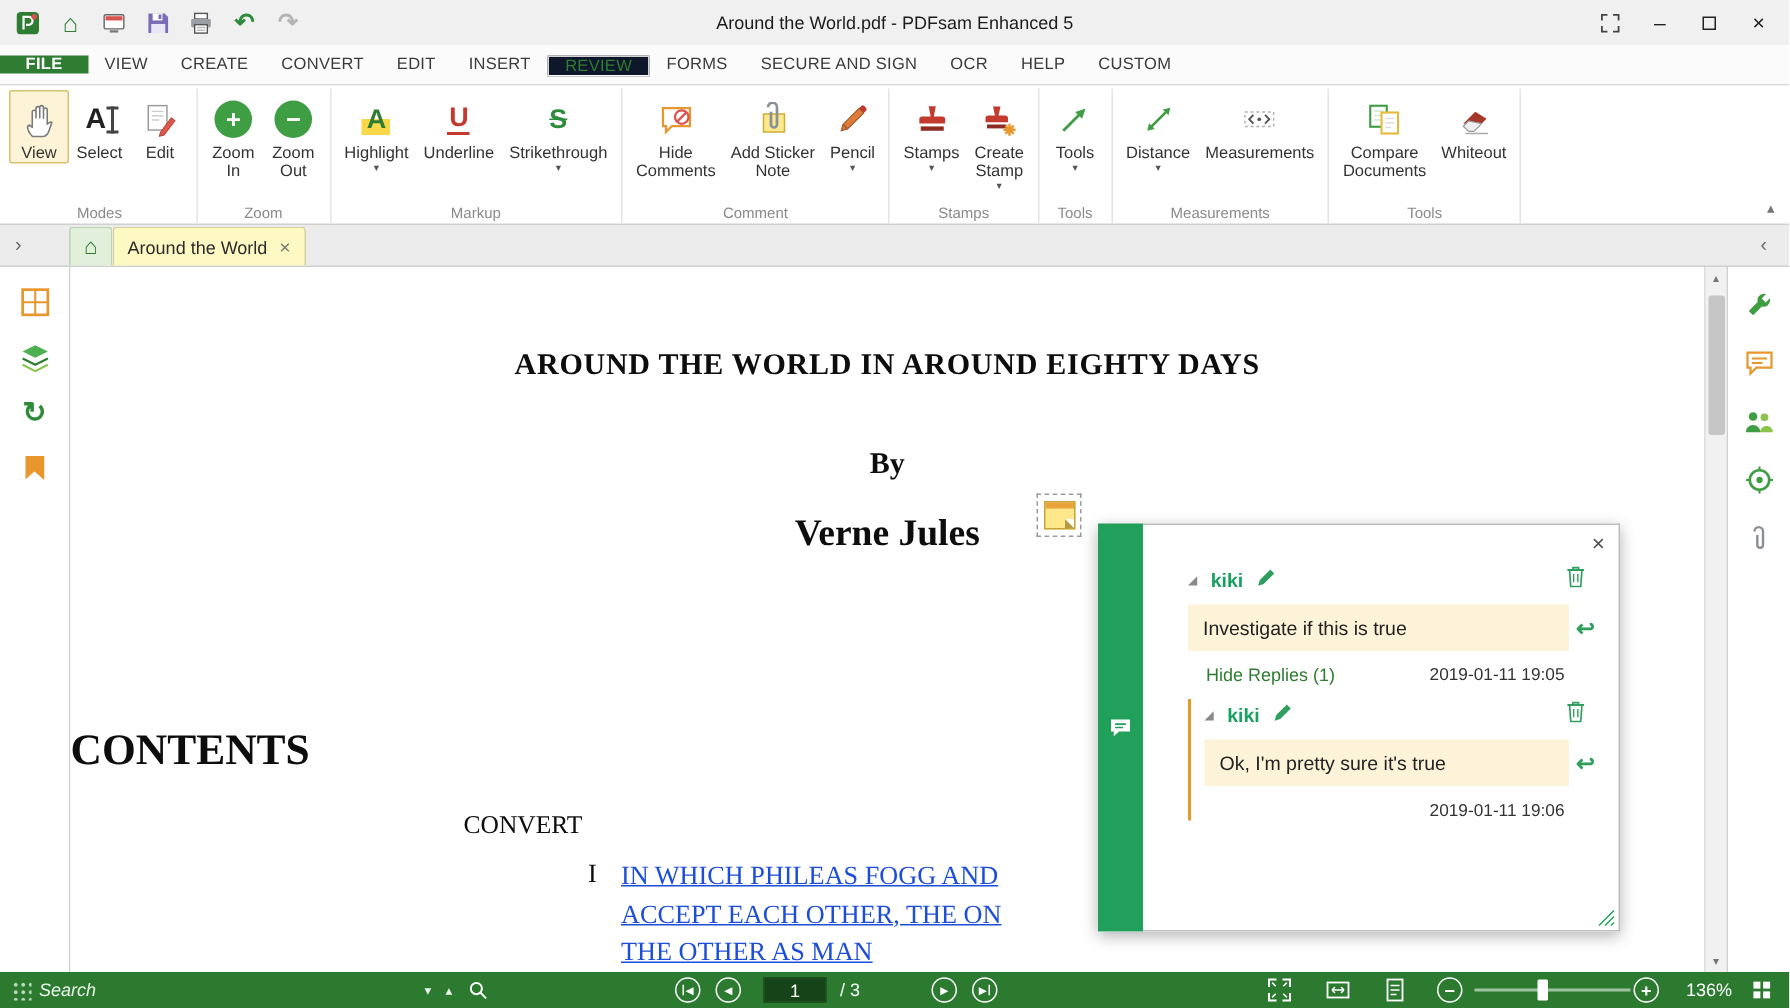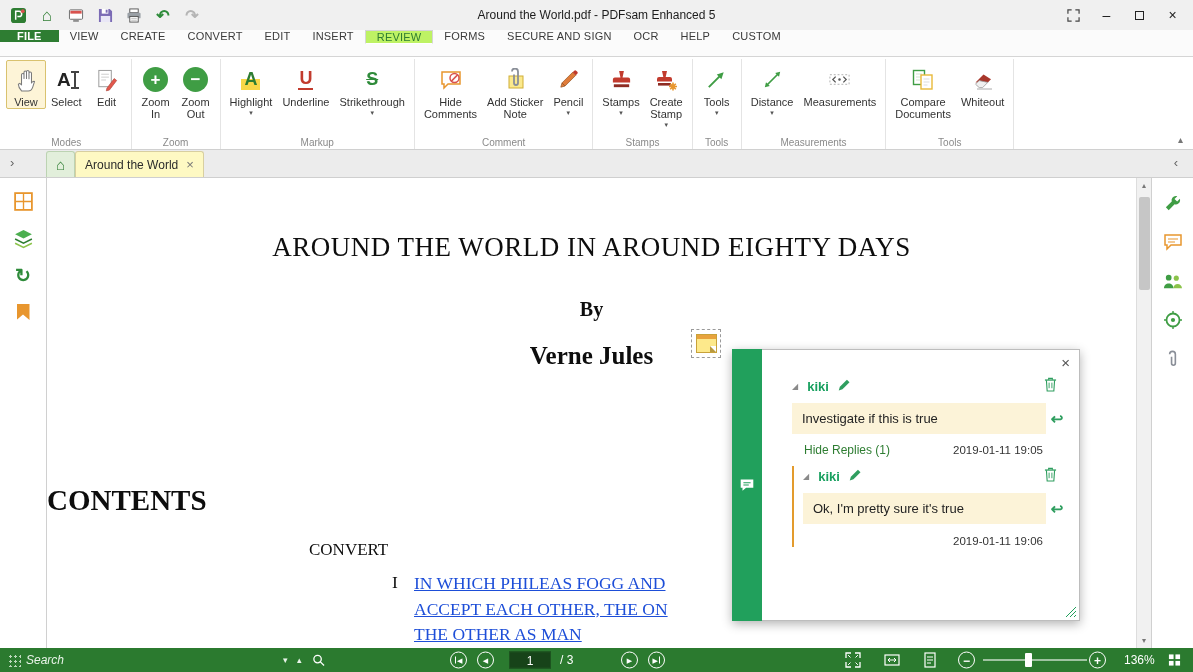--- a/index.html
+++ b/index.html
@@ -13,24 +13,24 @@
 .tb-ic{width:20px;height:20px;display:flex;align-items:center;justify-content:center}
 .glyph-home{color:#2e7d32;font-size:17px;font-weight:bold;line-height:1}
 .glyph-undo{color:#2e8b3a;font-size:16px;font-weight:bold}
 .glyph-redo{color:#b5b5b5;font-size:16px;font-weight:bold}
 .tb-title{position:absolute;left:0;right:0;text-align:center;font-size:12px;color:#1c1c1c}
 .tb-right{margin-left:auto;display:flex;align-items:center;padding-right:4px;z-index:2}
 .wbtn{width:33px;height:24px;display:flex;align-items:center;justify-content:center;color:#222;font-size:14px;cursor:default}
 .maxbox{width:9px;height:9px;border:1.3px solid #222}
 
 
-.menubar{position:absolute;left:0;top:30px;width:100%;height:27px;background:#fbfbfb;border-bottom:1px solid #d5d5d5;display:flex;align-items:flex-start;font-size:11px}
+.menubar{position:absolute;left:0;top:30px;width:100%;height:27px;background:#fbfbfb;border-bottom:1px solid #d5d5d5;display:flex;align-items:center;font-size:11px}
 .mtab{display:flex;align-items:center;padding:0 11px;color:#3a3a3a;letter-spacing:.2px}
 .mtab-file{background:#2e7d32;color:#fff;padding:0 17px;font-weight:bold}
-.mtab-active{background:#bef264;color:#2e7d32;border:1px solid #d5d5d5;border-bottom:1px solid #fff;margin-bottom:-1px;z-index:3}
+.mtab-active{background:#0f172a;color:#2e7d32;border:1px solid #d5d5d5;border-bottom:1px solid #fff;margin-bottom:-1px;z-index:3}
 
 
 .ribbon{position:absolute;left:0;top:57px;width:100%;height:93px;background:#fff;border-bottom:1px solid #d0d0d0;display:flex;align-items:stretch;padding:2px 2px 0 2px}
 .rgroup{position:relative;display:flex;align-items:flex-start;padding:1px 4px 14px 4px;border-right:1px solid #e4e4e4}
 .glabel{position:absolute;bottom:1px;left:0;right:0;text-align:center;font-size:10px;color:#8a8a8a}
 .rbtn{display:flex;flex-direction:column;align-items:center;padding:3px 5px 0 5px;min-width:40px;border-radius:2px}
 .rbtn-sel{background:#fdf4d7;border:1px solid #d9c26f;padding:2px 4px 0 4px}
 .ric{height:33px;display:flex;align-items:center;justify-content:center}
 .rlabel{font-size:11px;line-height:12px;text-align:center;color:#333;white-space:pre-line}
 .rarrow{font-size:7px;color:#555;line-height:9px;height:9px}
@@ -66,21 +66,21 @@
 .doc-area{position:absolute;left:47px;right:42px;top:0;bottom:0;background:#fff;overflow:hidden}
 
 
 .vscroll{position:absolute;right:0;top:0;bottom:0;width:15px;background:#f1f1f1;border-left:1px solid #ddd}
 .sb-arrow{position:absolute;left:0;width:100%;height:15px;display:flex;align-items:center;justify-content:center;color:#777;font-size:8px}
 .sb-up{top:0}.sb-down{bottom:0}
 .sb-thumb{position:absolute;left:2px;top:19px;width:11px;height:93px;background:#c6c6c6;border-radius:2px}
 
 
 .serif{font-family:"Liberation Serif",serif;color:#0d0d0d}
-.pg-title{position:absolute;left:0;right:15px;top:54px;text-align:center;font-size:27px;font-weight:normal;letter-spacing:.5px}
+.pg-title{position:absolute;left:0;right:15px;top:54px;text-align:center;font-size:20px;font-weight:bold;letter-spacing:.5px}
 .pg-by{position:absolute;left:0;right:15px;top:120px;text-align:center;font-size:20px;font-weight:bold}
 .pg-author{position:absolute;left:0;right:15px;top:164px;text-align:center;font-size:25px;font-weight:bold}
 .pg-contents{position:absolute;left:0;right:19px;top:306px;text-align:left;font-size:29px;font-weight:bold}
 .pg-chapter{position:absolute;left:262px;top:362px;font-size:17px}
 .pg-chnum{position:absolute;left:345px;top:394px;font-size:17.5px}
 .pg-links{position:absolute;left:367px;top:393px;font-size:17.5px;line-height:25.5px}
 .pg-link{color:#1d4ed8;text-decoration:underline;white-space:nowrap}
 
 
 .note-anchor{position:absolute;left:644px;top:151px;width:30px;height:29px;border:1px dashed #9a9a9a;display:flex;align-items:center;justify-content:center}

